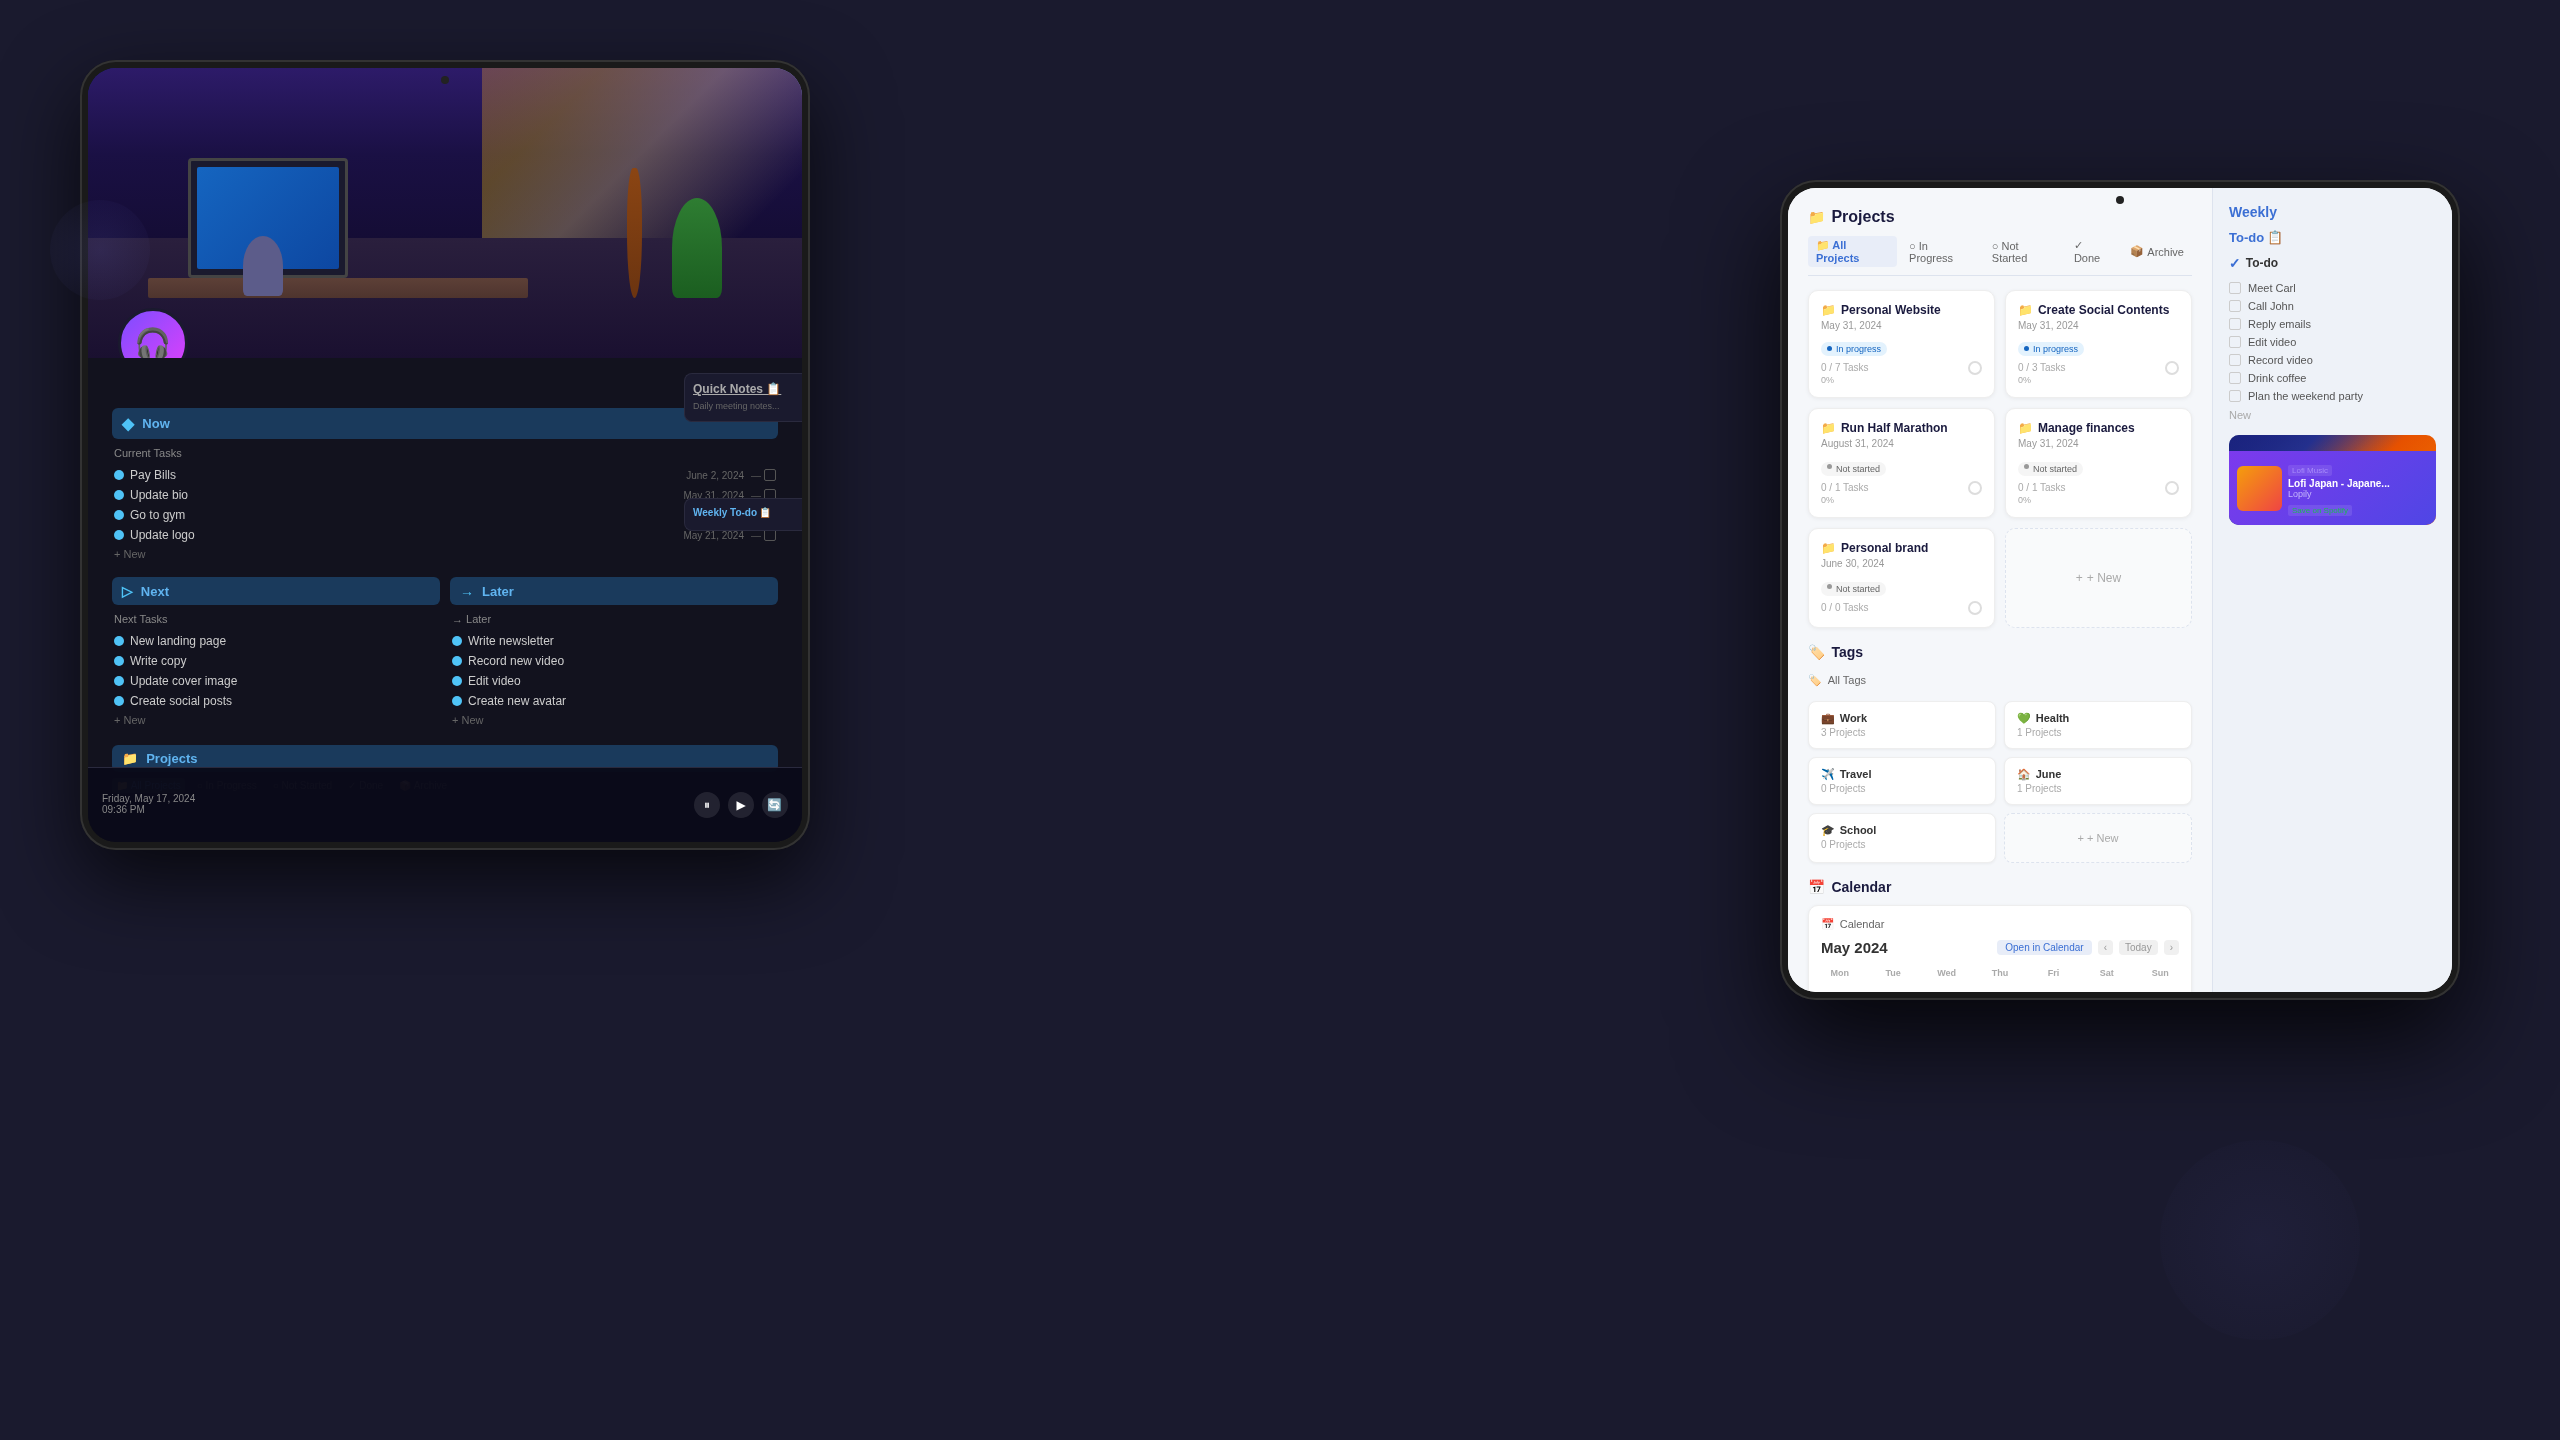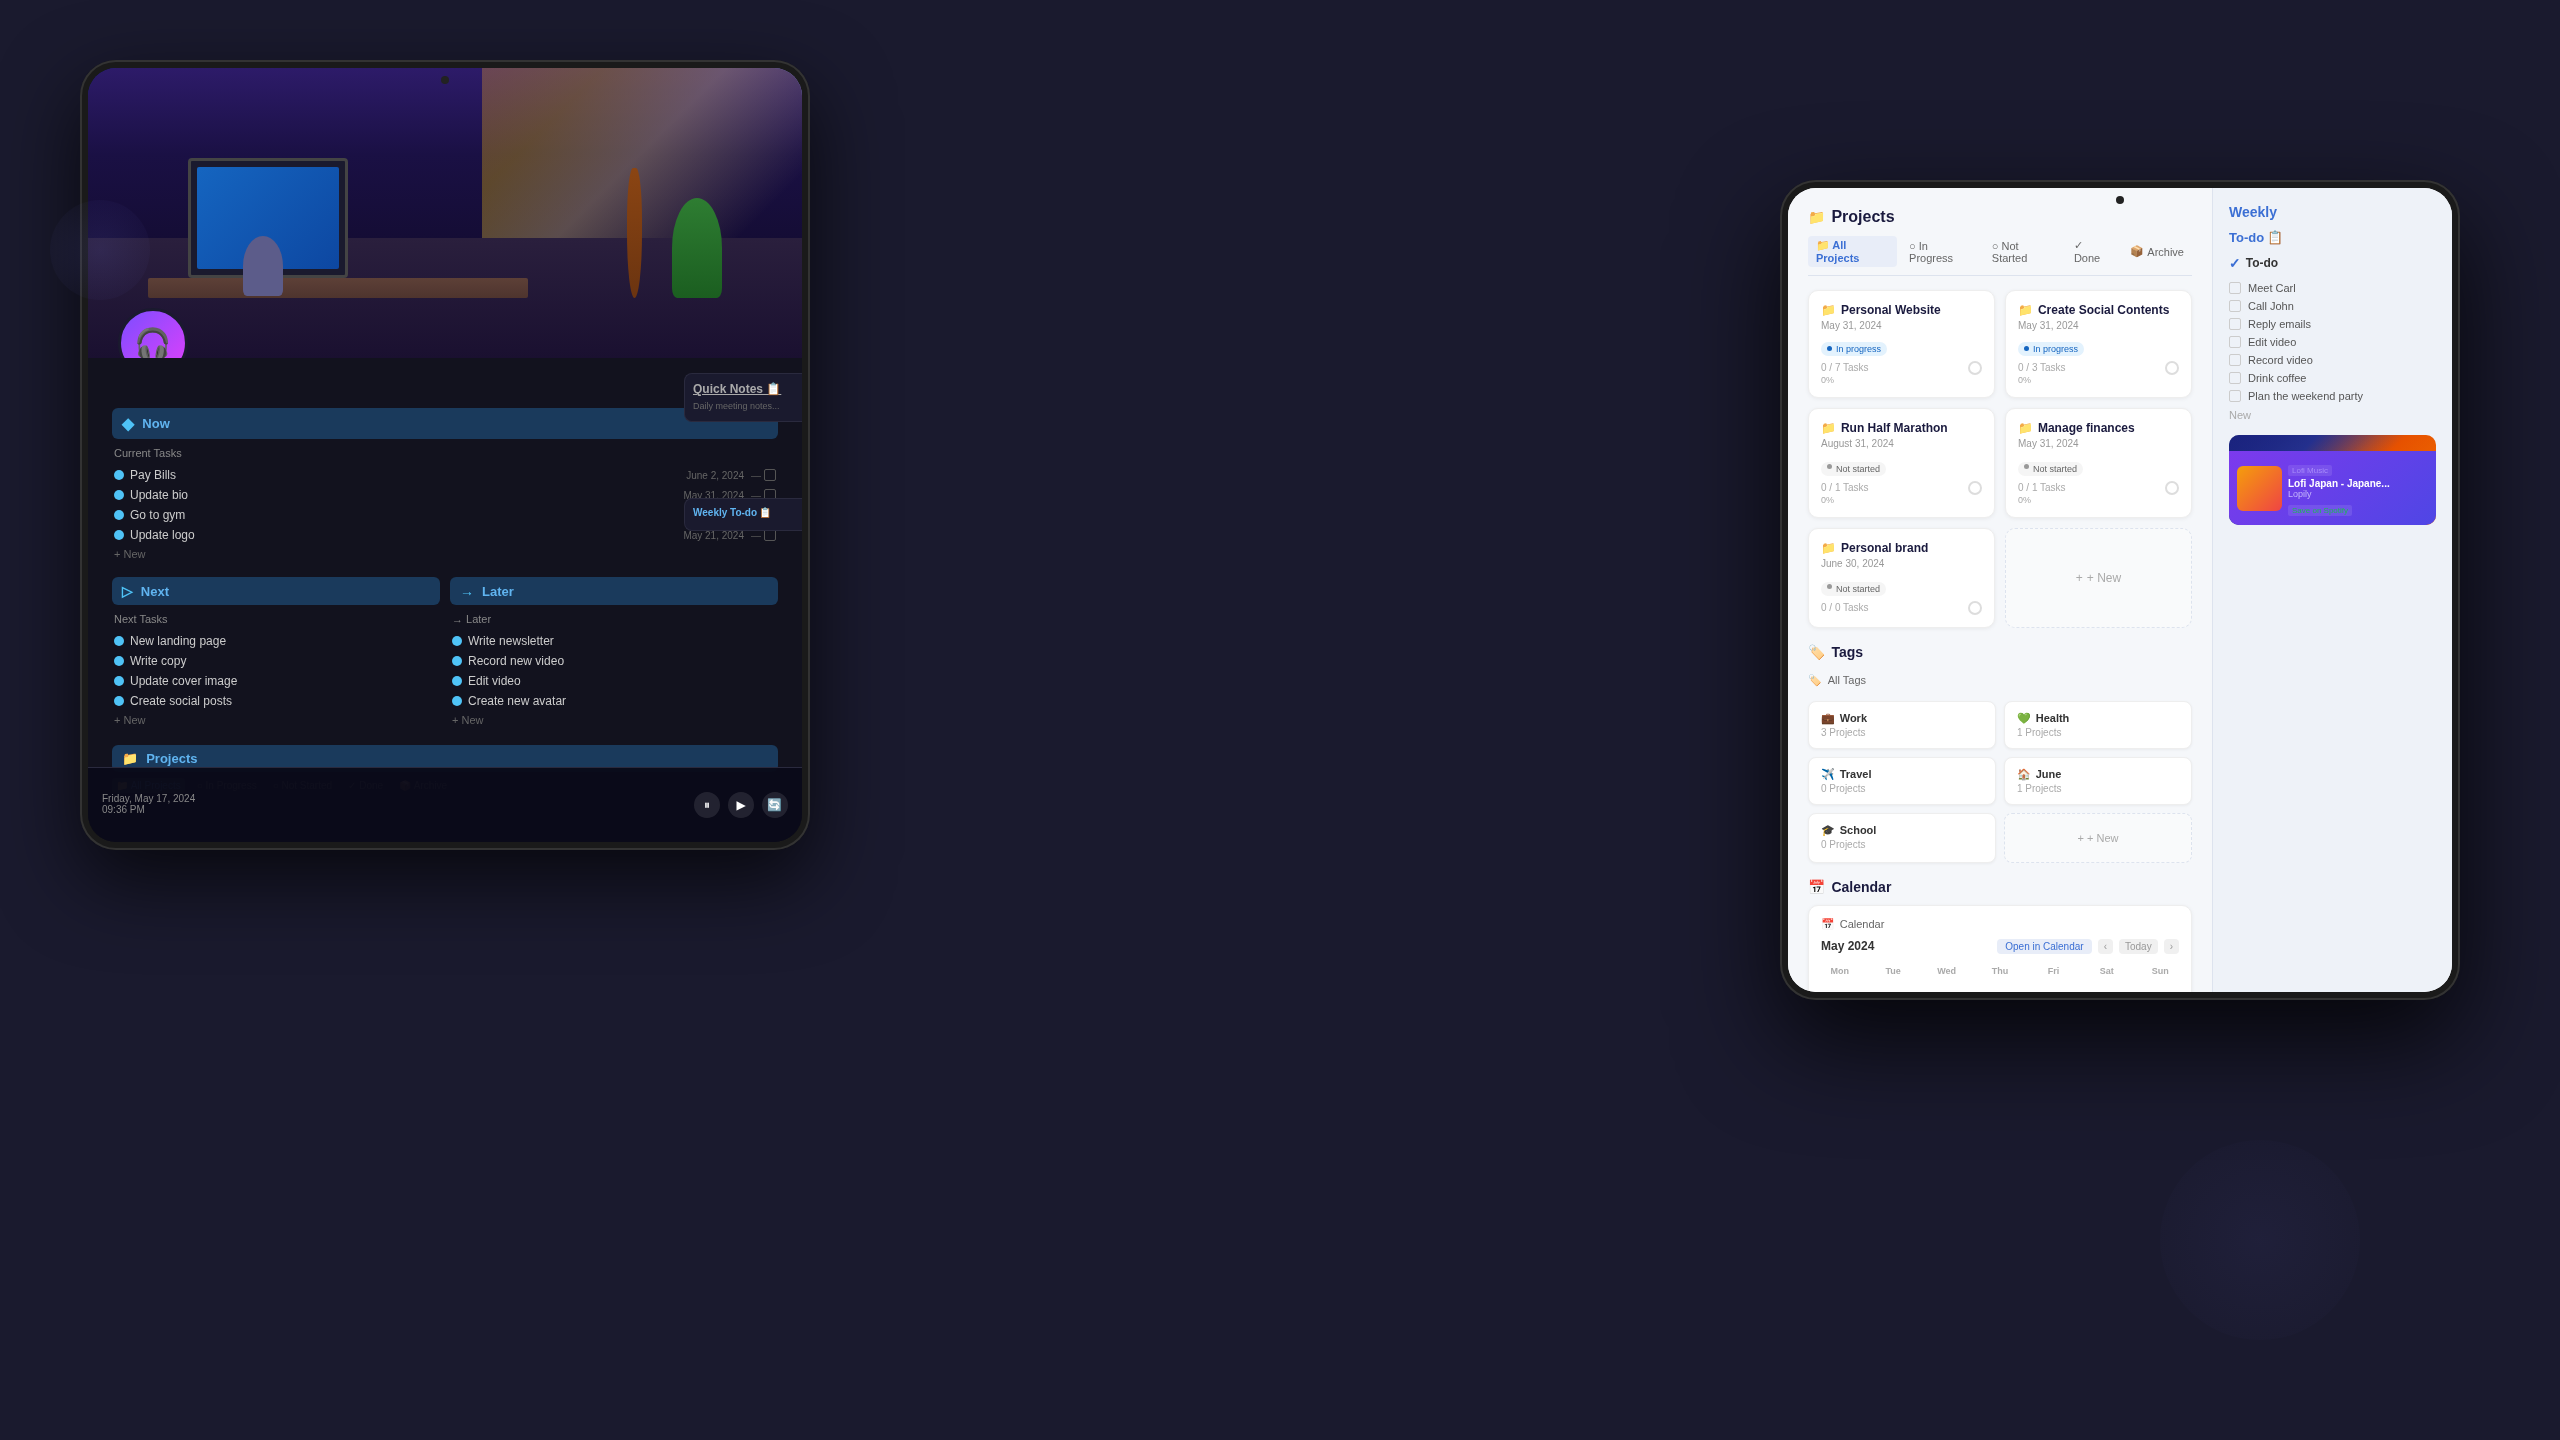--- a/index.html
+++ b/index.html
@@ -543,21 +543,21 @@
     }
 
     .cal-header {
       display: flex;
       align-items: center;
       justify-content: space-between;
       margin-bottom: 10px;
     }
 
     .cal-month {
-      font-size: 12px;
+      font-size: 15px;
       font-weight: 600;
       color: #333;
     }
 
     .cal-controls {
       display: flex;
       align-items: center;
       gap: 6px;
     }
 

